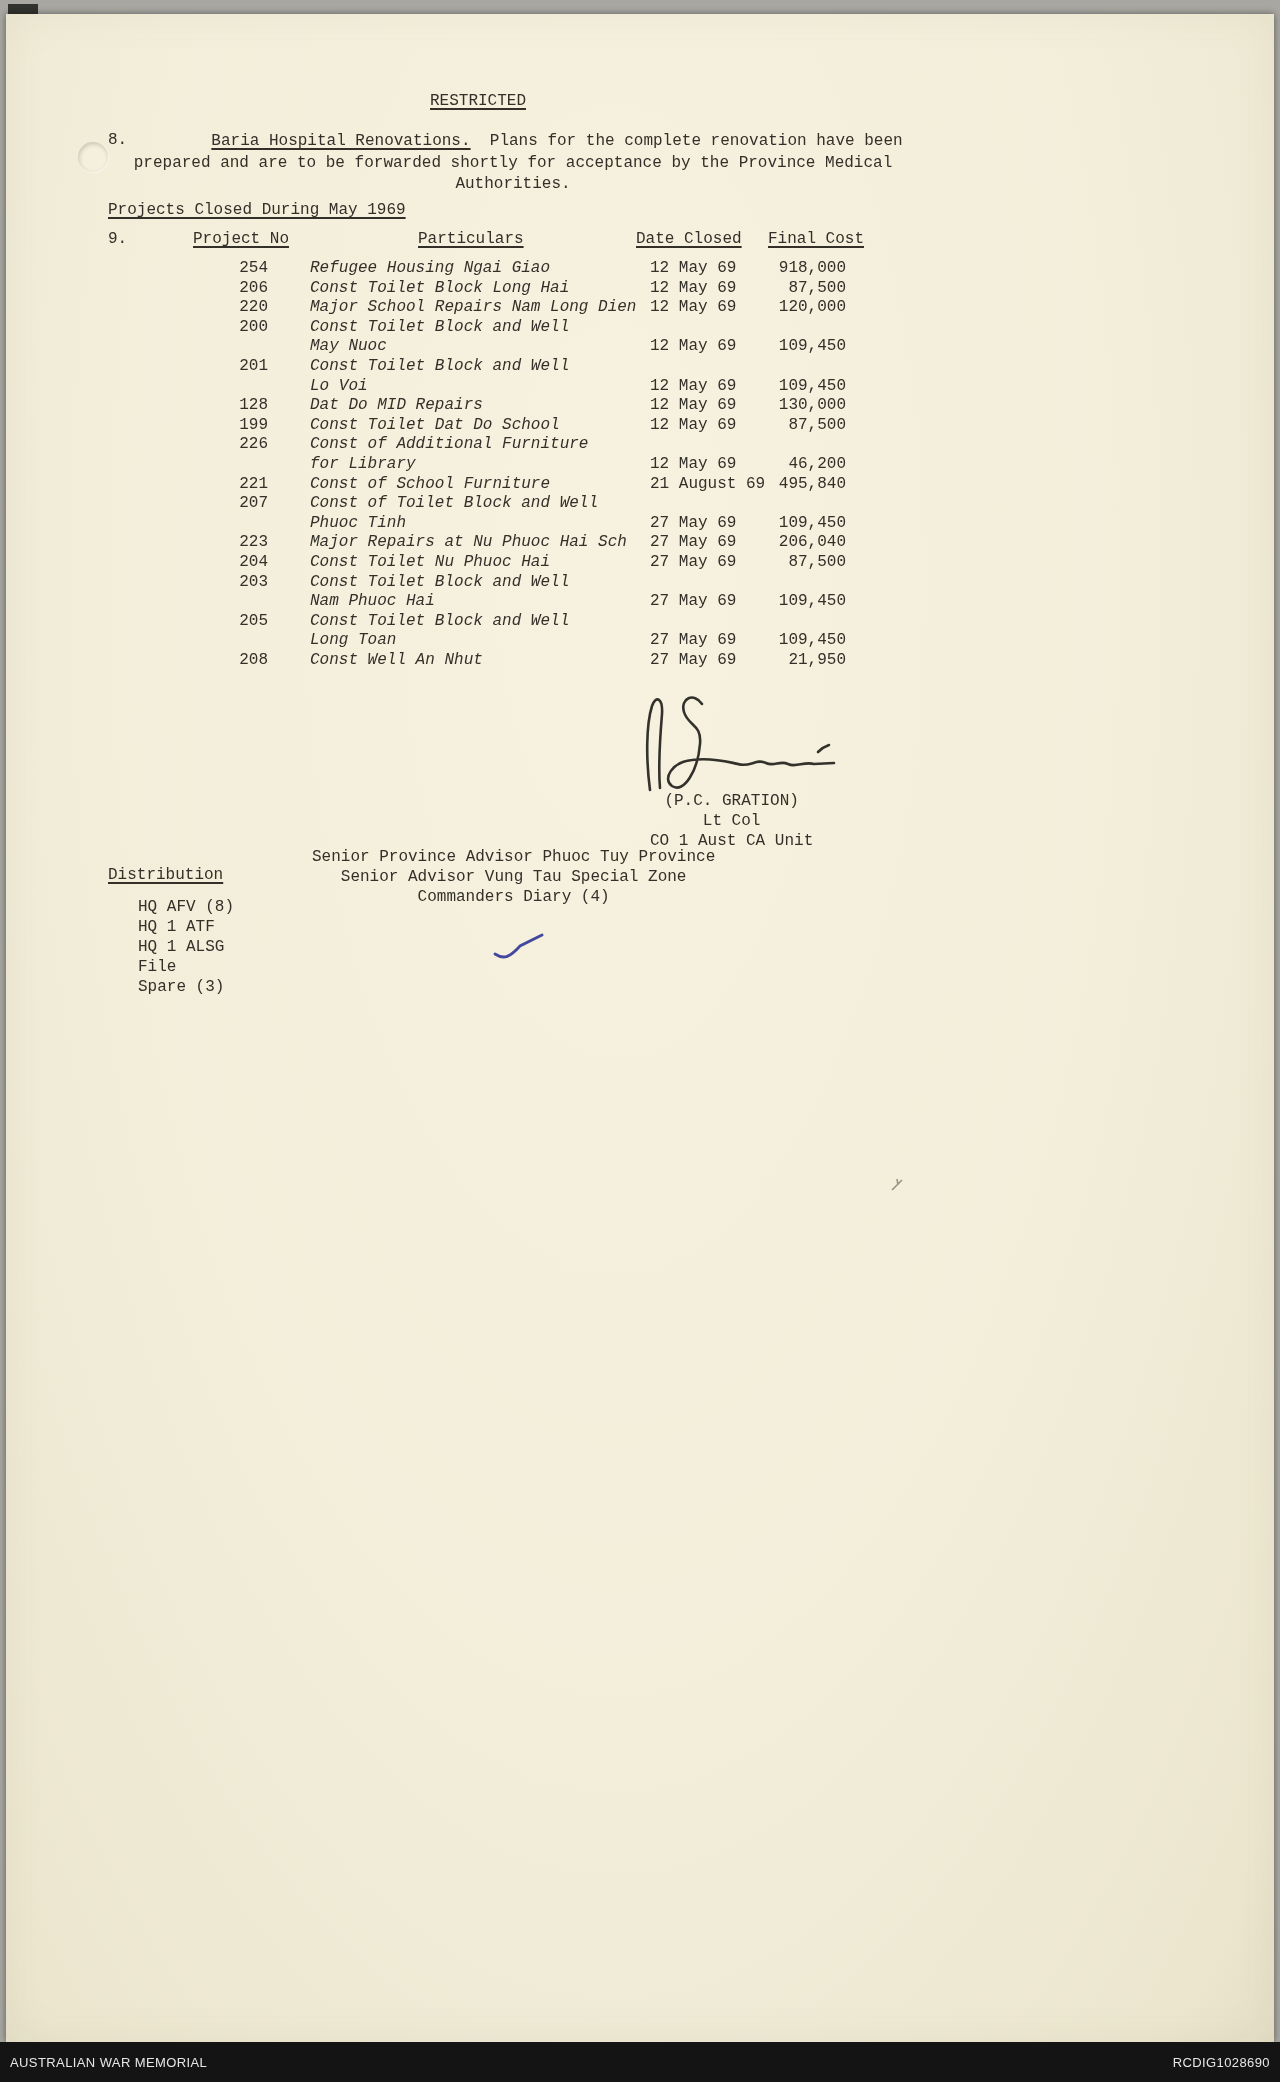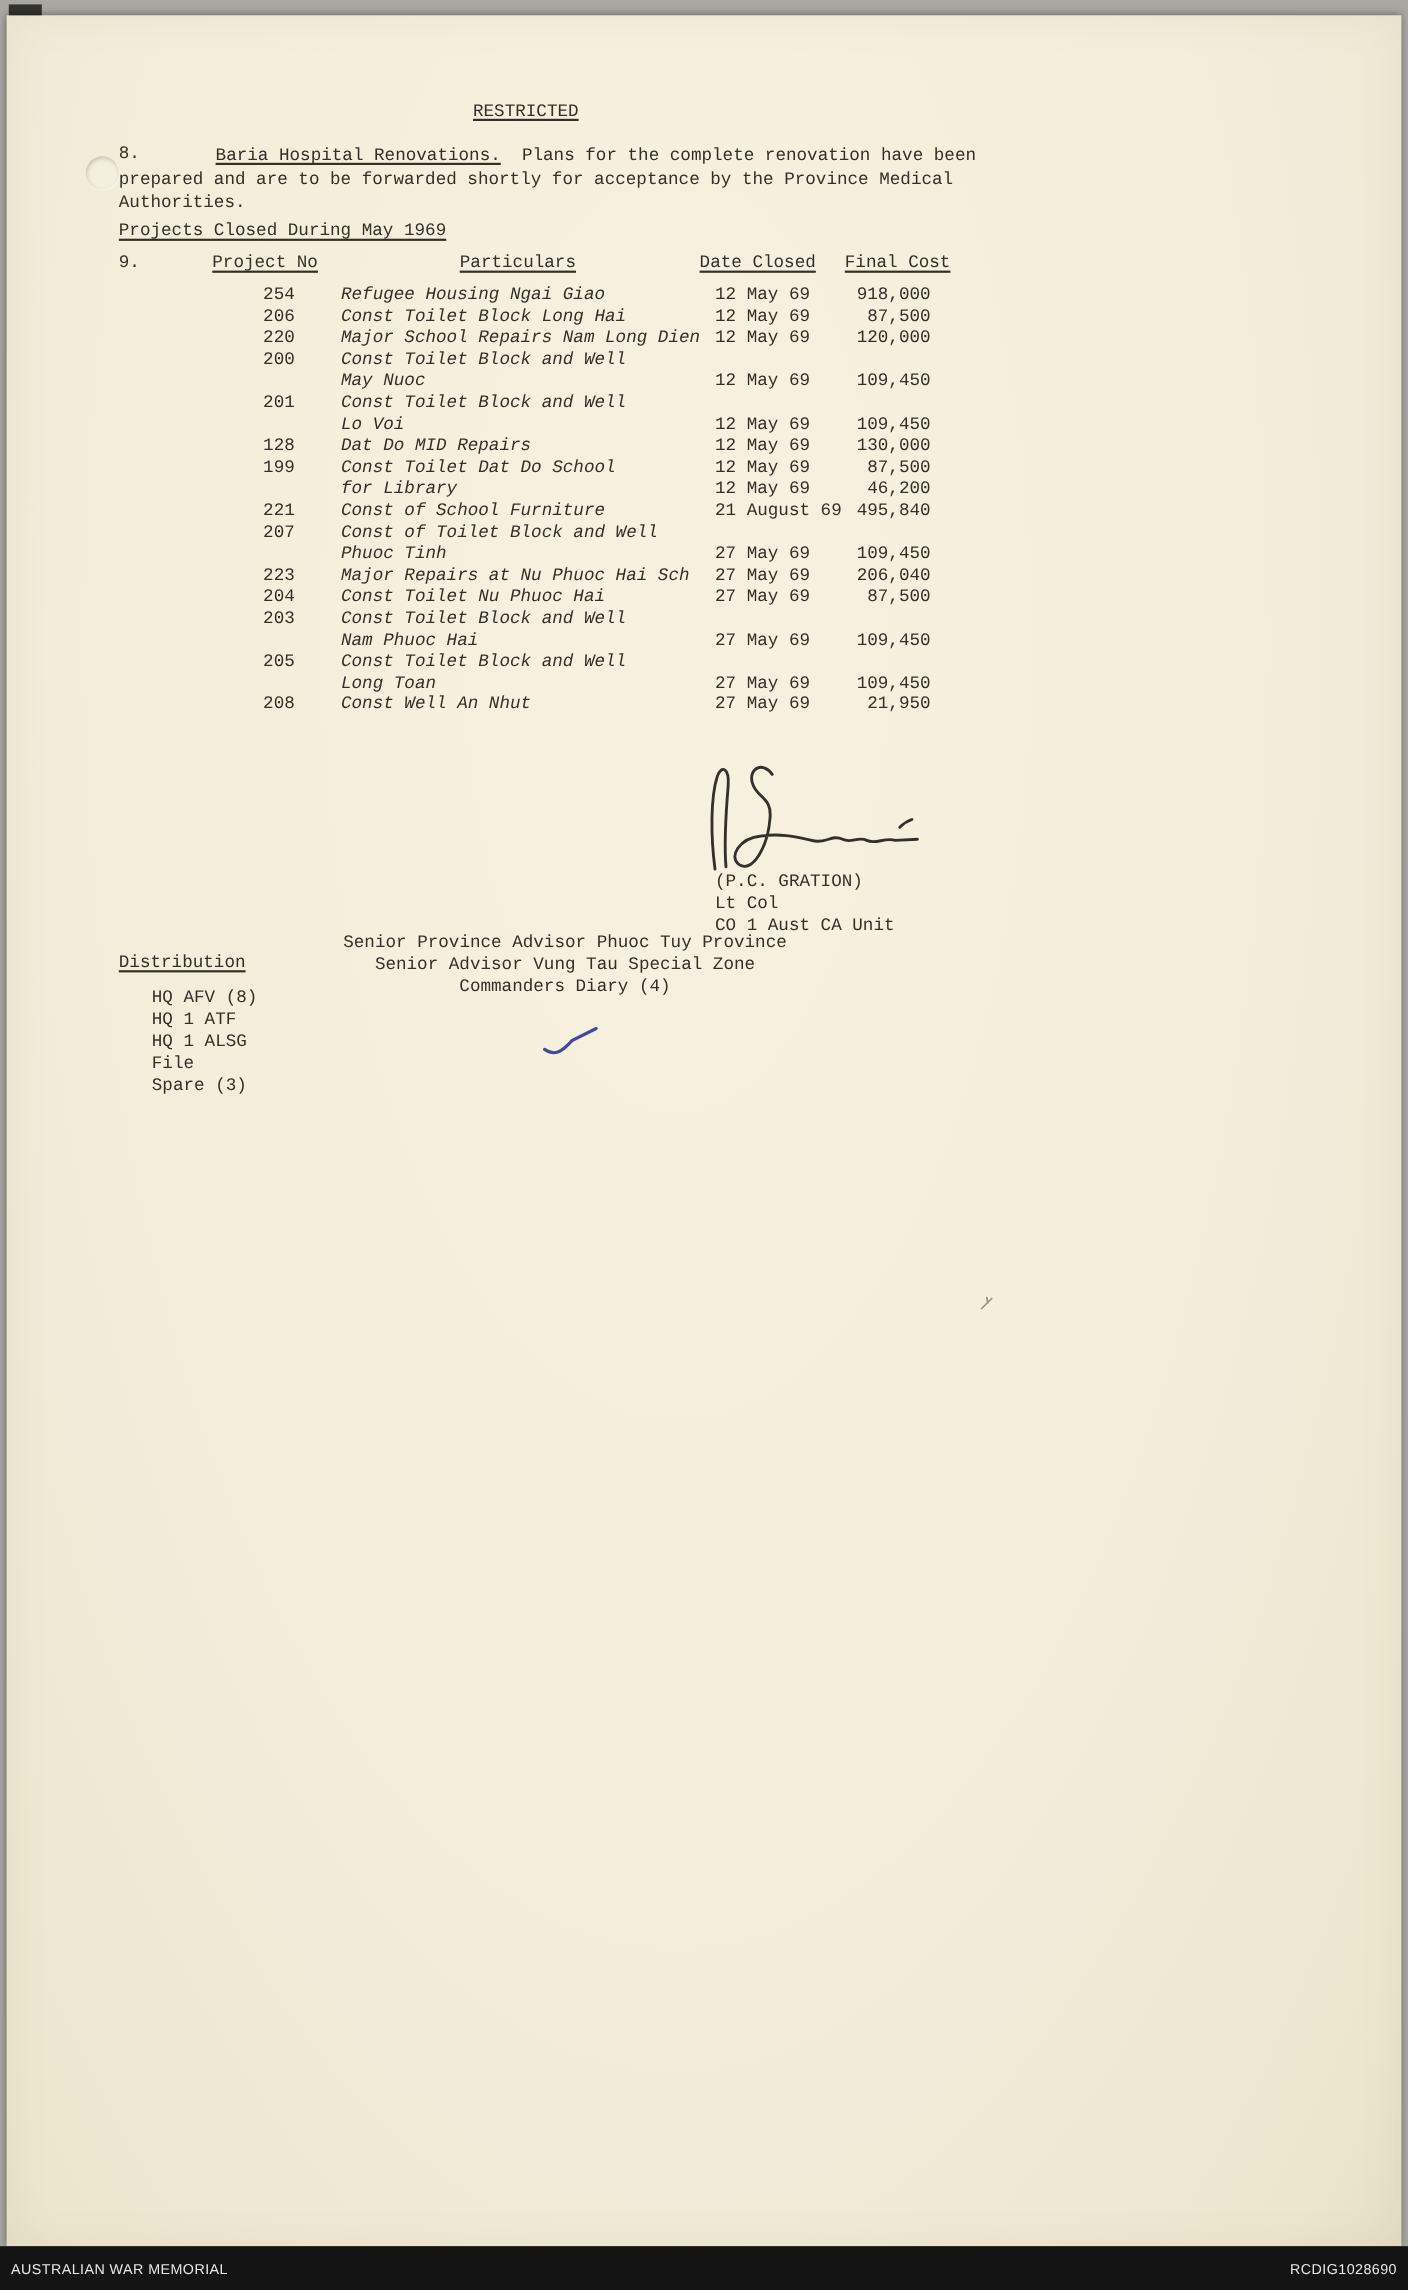--- a/index.html
+++ b/index.html
@@ -9,21 +9,21 @@
     background:#a8a7a2;
     font-family:"Liberation Mono","DejaVu Sans Mono",monospace;
     color:#33302a;
     overflow:hidden;
   }
   .paper {
     position:absolute; left:6px; top:14px; width:1268px; height:2028px;
     background:radial-gradient(ellipse at 48% 28%, #f7f2df 0%, #f3eeda 55%, #ece6cf 92%, #e5dfc7 100%);
     box-shadow:0 0 7px rgba(0,0,0,0.45), inset 0 0 40px rgba(120,110,80,0.08);
   }
-  .txt { font-size:16px; white-space:pre; }
+  .txt { font-size:16px; white-space:pre;text-align:center; }
   .u { text-decoration:underline; text-underline-offset:3px; text-decoration-thickness:1.5px; }
   .sec { position:absolute; }
   #restricted { left:424px; top:78px; }
   #para8 { left:102px; top:117px; width:810px; }
   #para8 .line { line-height:21.5px; }
   #para8 .pnum { position:absolute; left:0; top:0; }
   #para8 .l1 { margin-left:88px; }
   #section-heading { left:102px; top:187px; }
   #projects-table { left:102px; top:216px; width:760px; }
   .t-header { position:relative; height:29px; }
@@ -138,20 +138,26 @@
     <span class="c-date">12 May 69</span>
     <span class="c-cost">130,000</span>
   </div>
         <div class="t-line">
     <span class="c-no">199</span>
     <span class="c-part">Const Toilet Dat Do School</span>
     <span class="c-date">12 May 69</span>
     <span class="c-cost">87,500</span>
   </div>
         <div class="t-line">
+    <span class="c-no">226</span>
+    <span class="c-part">Const of Additional Furniture</span>
+    <span class="c-date"></span>
+    <span class="c-cost"></span>
+  </div>
+        <div class="t-line">
     <span class="c-no"></span>
     <span class="c-part">for Library</span>
     <span class="c-date">12 May 69</span>
     <span class="c-cost">46,200</span>
   </div>
         <div class="t-line">
     <span class="c-no">221</span>
     <span class="c-part">Const of School Furniture</span>
     <span class="c-date">21 August 69</span>
     <span class="c-cost">495,840</span>

